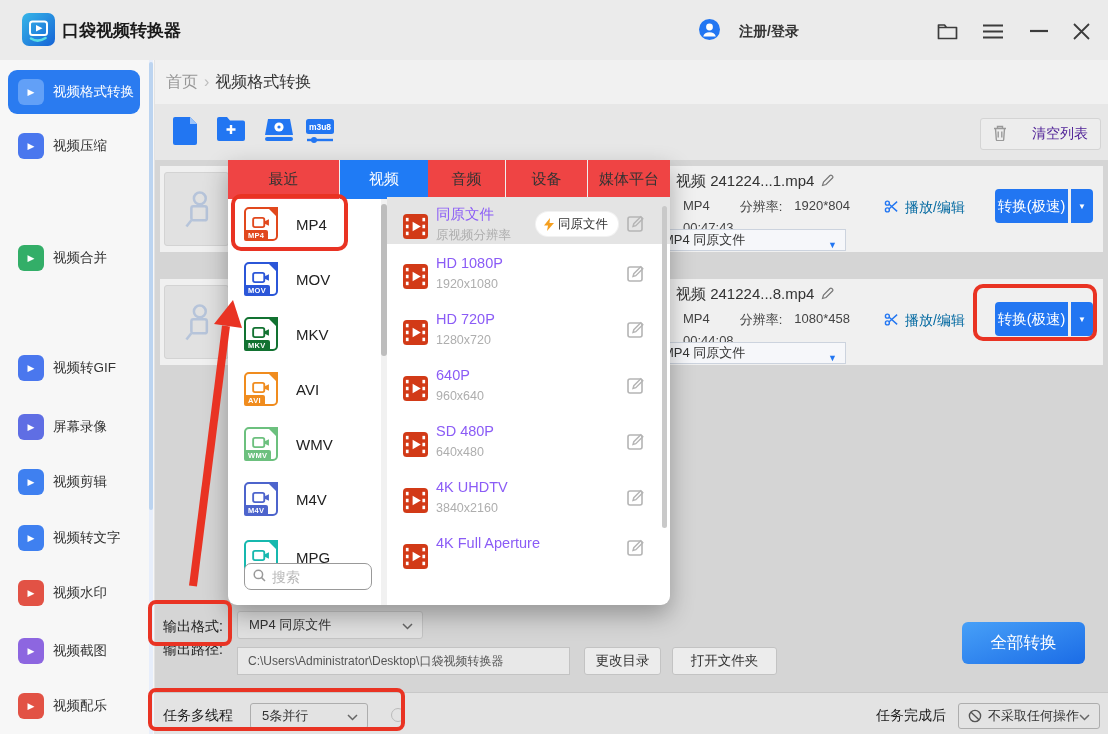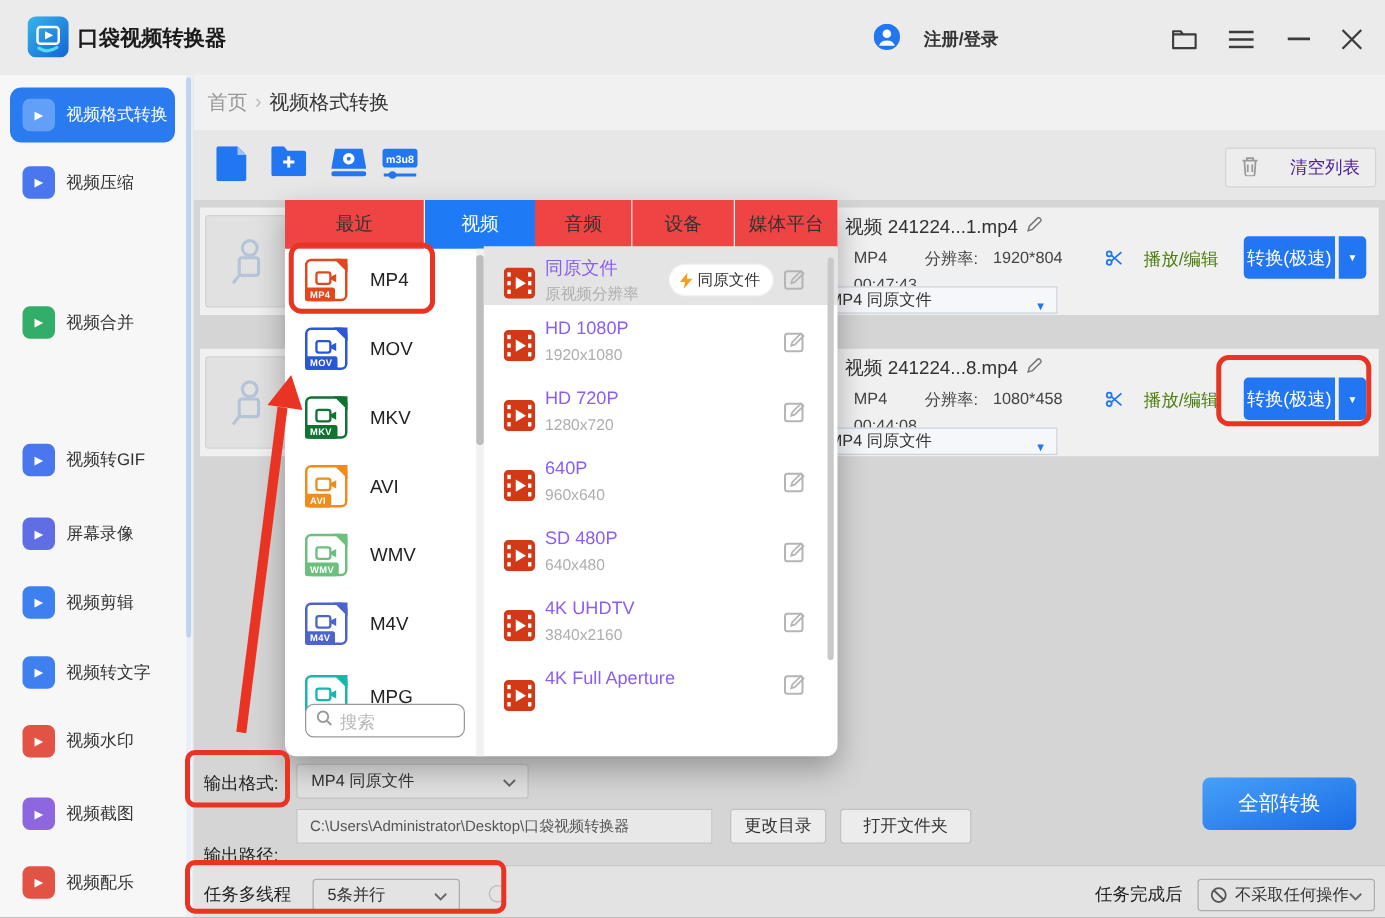--- a/index.html
+++ b/index.html
@@ -39,21 +39,21 @@
 
   
   .row-card { position:absolute; left:160px; width:943px; height:86px; background:#f0f0f0; z-index:1; }
   .thumb { position:absolute; left:4px; top:6px; width:65px; height:74px; background:#e1e1e1; border:1px solid #d3d3d3; border-radius:3px; display:flex; align-items:center; justify-content:center; }
   .fname { position:absolute; left:516px; top:6px; font-size:15px; color:#333; display:flex; align-items:center; gap:7px; }
   .fmeta { position:absolute; left:523px; top:32px; font-size:13px; color:#444; display:flex; }
   .fmeta .m2 { margin-left:30px; } .fmeta .m3 { margin-left:12px; }
   .ftime { position:absolute; left:523px; top:54px; font-size:13px; color:#444; }
   .fdd { position:absolute; left:496px; top:63px; width:190px; height:22px; background:#f6f7fa; border:1px solid #ccd3de; font-size:13px; color:#333; line-height:20px; padding-left:6px; cursor:pointer; }
   .fdd .caret { position:absolute; right:8px; top:5px; font-size:9px; color:#2276f2; }
-  .playedit { position:absolute; left:724px; top:33px; display:flex; align-items:center; gap:16px; color:#4d7c0f; font-size:14px; cursor:pointer; }
+  .playedit { position:absolute; left:724px; top:33px; display:flex; align-items:center; gap:6px; color:#0369a1; font-size:14px; cursor:pointer; }
   .cv-main { position:absolute; left:835px; top:23px; width:73px; height:34px; background:#2276f2; border-radius:4px 0 0 4px; color:#fff; font-size:14.5px; display:flex; align-items:center; justify-content:center; cursor:pointer; }
   .cv-arrow { position:absolute; left:911px; top:23px; width:22px; height:34px; background:#2276f2; border-radius:0 4px 4px 0; color:#fff; font-size:8px; display:flex; align-items:center; justify-content:center; cursor:pointer; }
 
   
   .popup { position:absolute; left:228px; top:160px; width:442px; height:445px; background:#fff; border-radius:0 0 9px 9px; box-shadow:0 10px 24px rgba(0,0,0,.3); z-index:10; }
   .tabs { position:absolute; top:0; left:0; width:442px; height:39px; display:flex; }
   .tab { height:39px; display:flex; align-items:center; justify-content:center; font-size:15px; color:#333; background:#ef4444; border-right:1px solid #efefef; cursor:pointer; }
   .tab.active { background:#1f7bf5; color:#fff; border-right:none; }
   .fmt-item { position:absolute; left:0; width:150px; height:50px; display:flex; align-items:center; cursor:pointer; }
   .fmt-icon { position:relative; width:34px; height:34px; margin-left:16px; flex:0 0 34px; border:2px solid var(--c); border-radius:5px; background:#fff; display:flex; align-items:center; justify-content:center; }
@@ -578,21 +578,21 @@
   </div>
 
   <div class="lbl" style="left:163px; top:618px;">输出格式:</div>
   <div class="dd out-fmt-dd">
     <span class="ddval">MP4  同原文件</span>
     <span class="chev"><svg width="11" height="7" viewBox="0 0 11 7">
           <path d="M1 1 L5.5 5.5 L10 1" fill="none" stroke="#666" stroke-width="1.5"></path>
         </svg></span>
   </div>
 
-  <div class="lbl" style="left:163px; top:676px;text-decoration:underline;">输出路径:</div>
+  <div class="lbl" style="left:163px; top:641px;">输出路径:</div>
   <div class="out-path">C:\Users\Administrator\Desktop\口袋视频转换器</div>
   <div class="btn" style="left:584px; top:647px; width:77px;">更改目录</div>
   <div class="btn" style="left:672px; top:647px; width:105px;">打开文件夹</div>
   <div class="convert-all">全部转换</div>
 
   <div class="statusbar"></div>
   <div class="lbl" style="left:163px; top:707px;">任务多线程</div>
   <div class="dd threads-dd">
     <span class="ddval">5条并行</span>
     <span class="chev"><svg width="11" height="7" viewBox="0 0 11 7">

